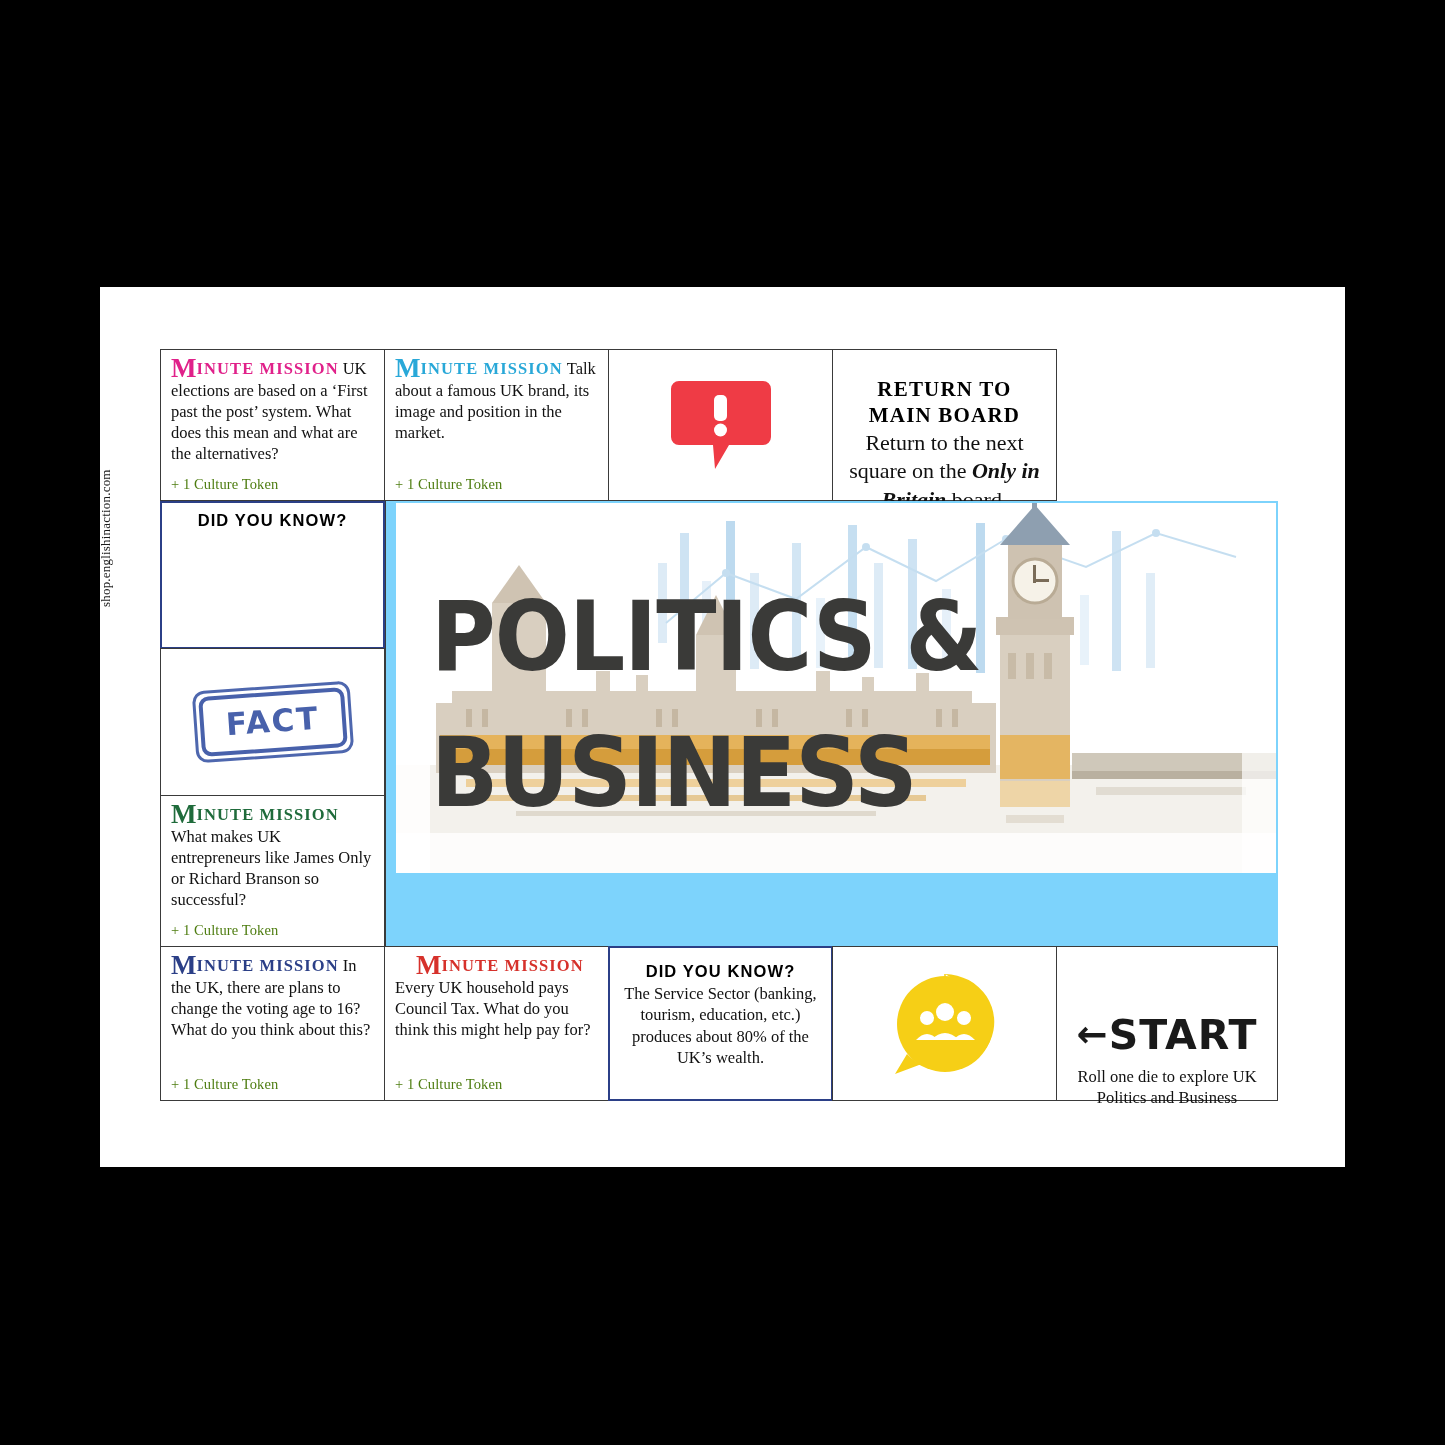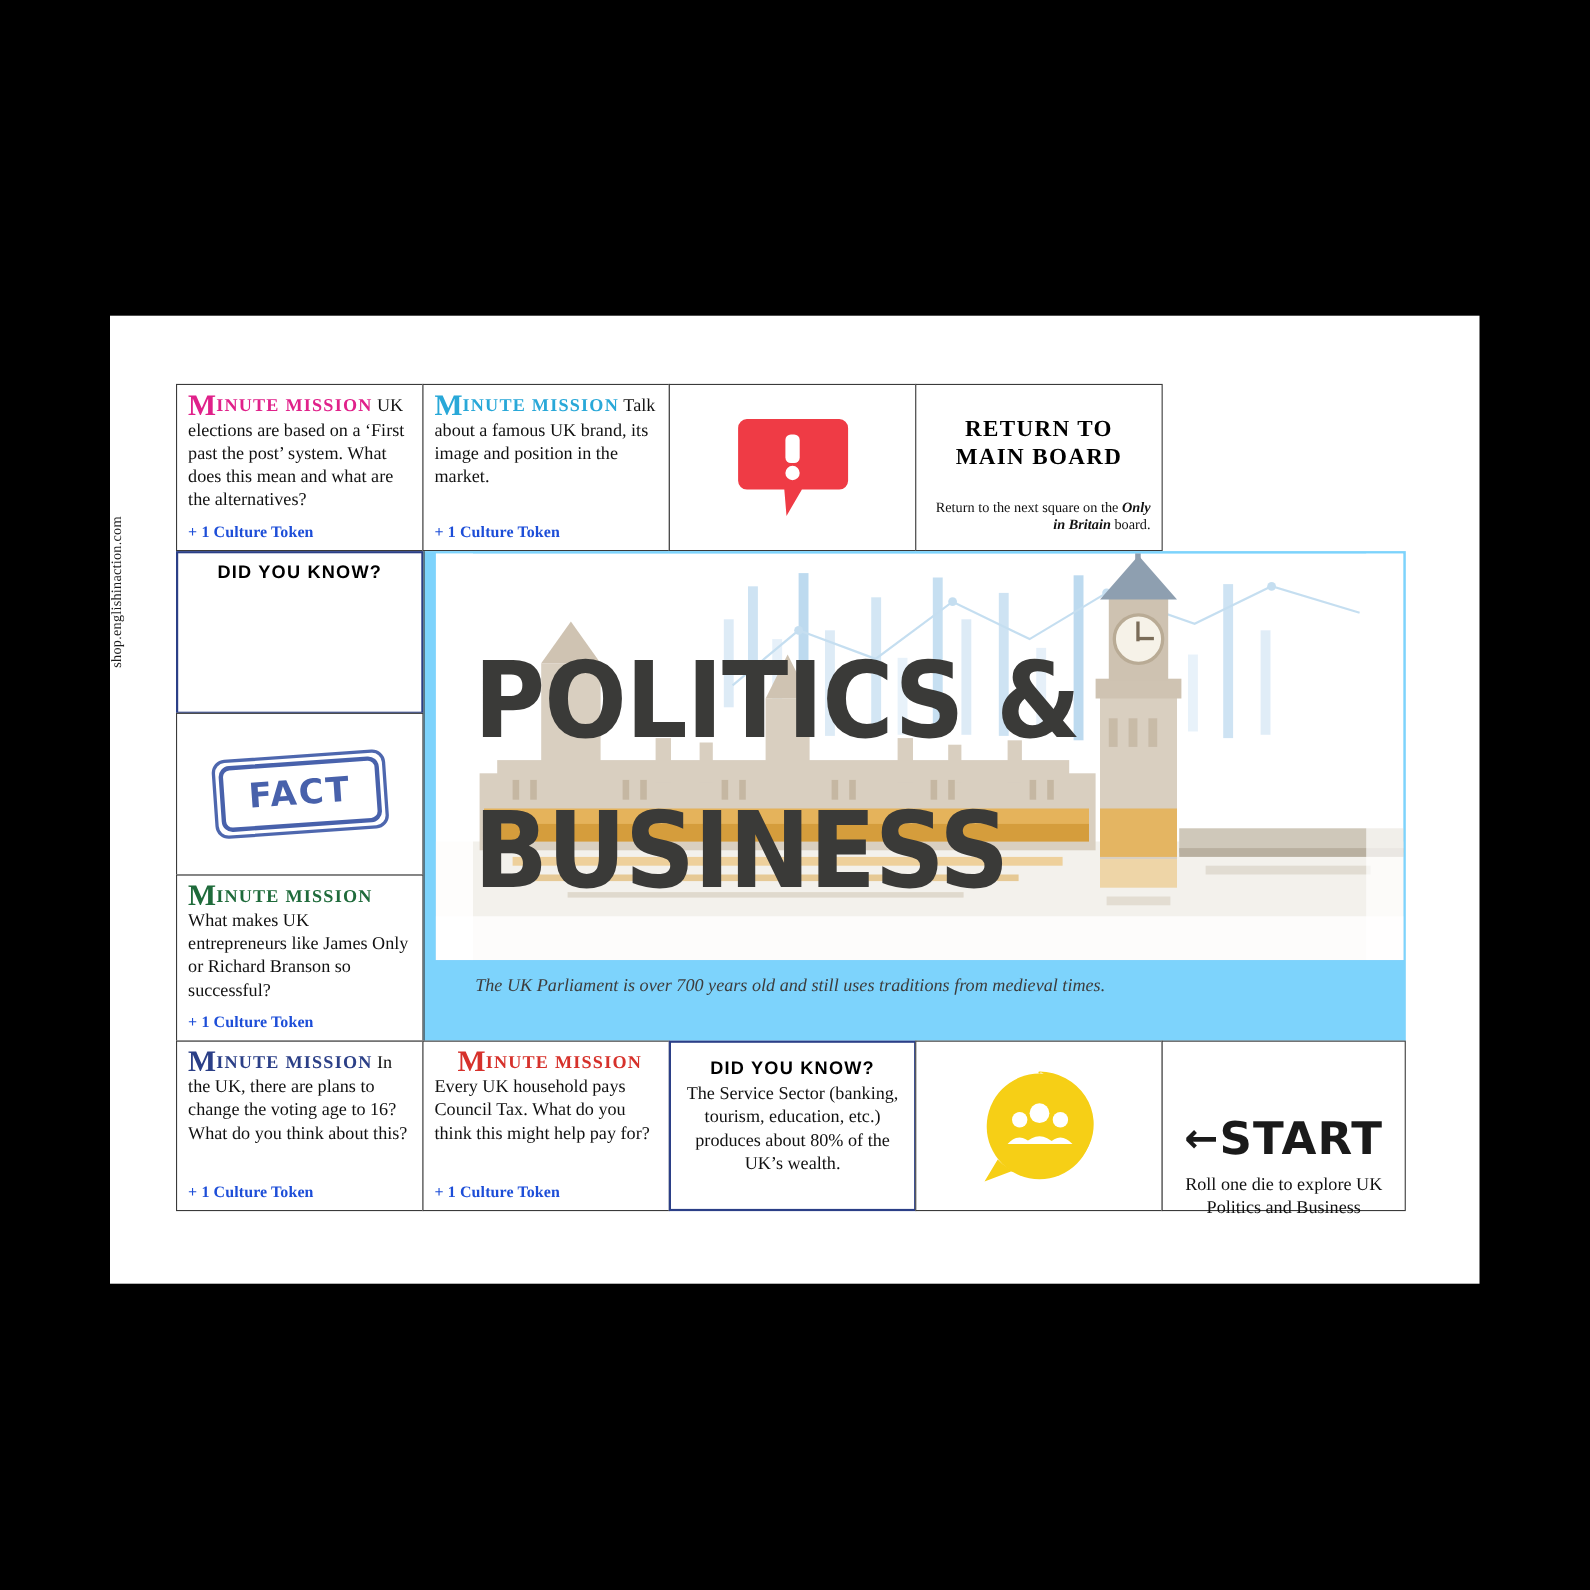--- a/index.html
+++ b/index.html
@@ -76,23 +76,23 @@
     font-size: 16.5px;
     line-height: 1.28;
     color: #111;
     display: inline;
   }
   .token {
     position: absolute;
     left: 10px;
     bottom: 7px;
     font-family: "Liberation Serif", serif;
-    font-weight: bold;
+    font-weight: normal;
     font-size: 14.5px;
-    color: #1d4ed8;
+    color: #4d7c0f;
     letter-spacing: 0.1px;
   }
 
   .dyk-head {
     text-align: center;
     font-family: Liberation Sans, sans-serif;
     font-weight: bold;
     font-size: 16.5px;
     letter-spacing: 1.1px;
     margin-bottom: 2px;
@@ -108,25 +108,25 @@
   .rtm-head {
     text-align: center;
     font-family: "Liberation Serif", serif;
     font-weight: bold;
     font-size: 21px;
     letter-spacing: 1.2px;
     line-height: 1.25;
     margin-top: 18px;
   }
   .rtm-body {
-    text-align: right;
-    font-family: "Liberation Serif", serif;
-    font-size: 13px;
+    text-align: center;
+    font-family: "Liberation Serif", serif;
+    font-size: 22px;
     line-height: 1.3;
-    margin-top: 24px;
+    margin-top: 0;
     color: #111;
   }
   .rtm-body i { font-style: italic; font-weight: bold; }
 
   .center-panel {
     position: absolute;
     left: 225px;
     top: 152px;
     width: 893px;
     height: 446px;
@@ -394,21 +394,20 @@
 
           <rect x="0" y="0" width="34" height="370" fill="#ffffff" opacity="0.85"></rect>
           <rect x="846" y="0" width="34" height="370" fill="#ffffff" opacity="0.7"></rect>
           <rect x="0" y="330" width="880" height="40" fill="#ffffff" opacity="0.8"></rect>
         </svg>
       </div>
       <div class="hero-title">
         <div>POLITICS &amp;</div>
         <div>BUSINESS</div>
       </div>
-      <div class="caption">The UK Parliament is over 700 years old and still uses traditions from medieval times.</div>
     </div>
 
     <div class="cell" style="left:0px; top:597px; width:225px; height:155px;">
       <div>
         <span class="mm-title" style="color:#2b3f87;"><span class="mm-cap">M</span><span>INUTE MISSION</span></span>
         <span class="mm-body">In the UK, there are plans to change the voting age to 16? What do you think about this?</span>
       </div>
       <div class="token">+ 1 Culture Token</div>
     </div>
 

